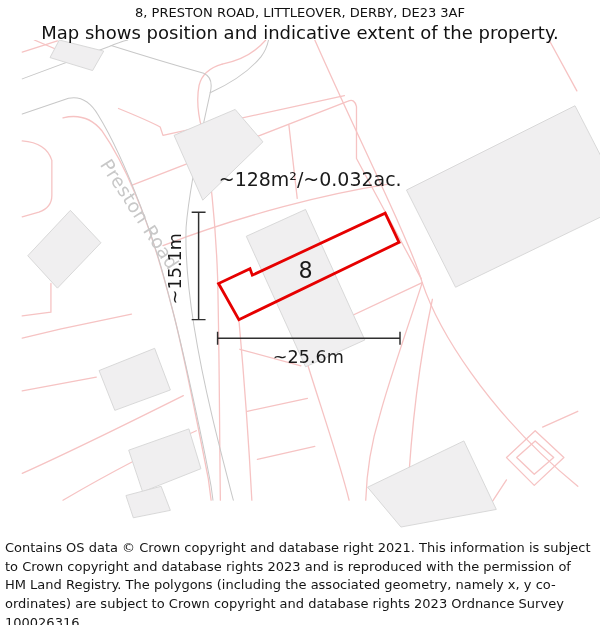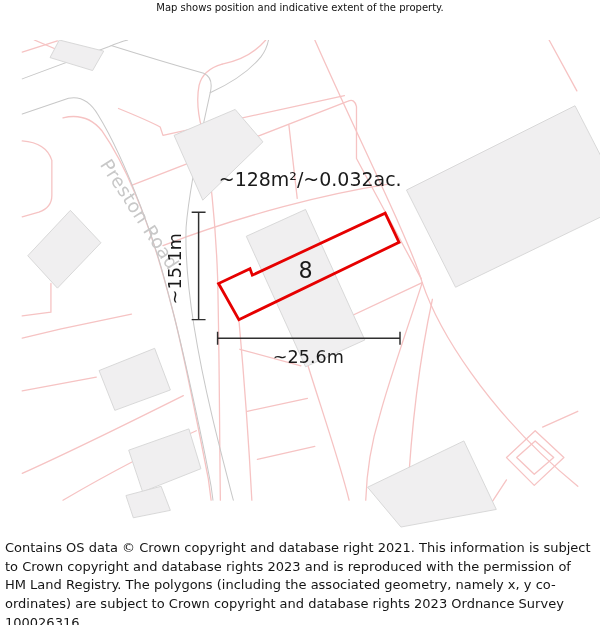--- a/index.html
+++ b/index.html
@@ -6,33 +6,34 @@
   body{
     width:600px;height:625px;overflow:hidden;position:relative;
     font-family:"DejaVu Sans","Liberation Sans",sans-serif;
     -webkit-font-smoothing:antialiased;
   }
   .titlebar{
     position:absolute;top:0;left:0;width:600px;height:40px;
     text-align:center;background:#ffffff;z-index:3;
   }
   .titlebar .t1{padding-top:5px;font-size:13px;color:#111111;}
-  .titlebar .t2{padding-top:2px;font-size:10px;color:#111111;}
+  .titlebar .t2{padding-top:2px;font-size:18px;color:#111111;}
   #map{position:absolute;top:40px;left:0;z-index:1;background:#ffffff;}
   .footer{
     position:absolute;top:535px;left:0;width:590px;height:90px;
     padding:4px 5px 0 5px;background:#ffffff;z-index:3;
     font-size:13px;line-height:1.44;color:#151515;text-align:left;
   }
   text{user-select:none;}
 </style>
 </head>
 <body>
 
 <div class="titlebar">
+  <div class="t1">8, PRESTON ROAD, LITTLEOVER, DERBY, DE23 3AF</div>
   <div class="t2">Map shows position and indicative extent of the property.</div>
 </div>
 
 <svg id="map" width="600" height="500" viewBox="0 40 600 540">
 
   <g fill="none" stroke-width="1.4" stroke-linecap="round" stroke-linejoin="round" stroke="#f6c3c3">
     <path d="M 44,124 Q 70,118 86,138 C 100,158 112,182 122,206 C 140,248 152,292 163,334 C 174,376 192,468 201,514 L 204,537"></path>
     <path d="M 0,149 Q 26,151 32,170 L 32,208 Q 32,221 18,226 L 0,231"></path>
     <path d="M 31,303 L 31,334 L 0,338"></path>
     <path d="M 0,362 L 42,352 L 118,336"></path>

